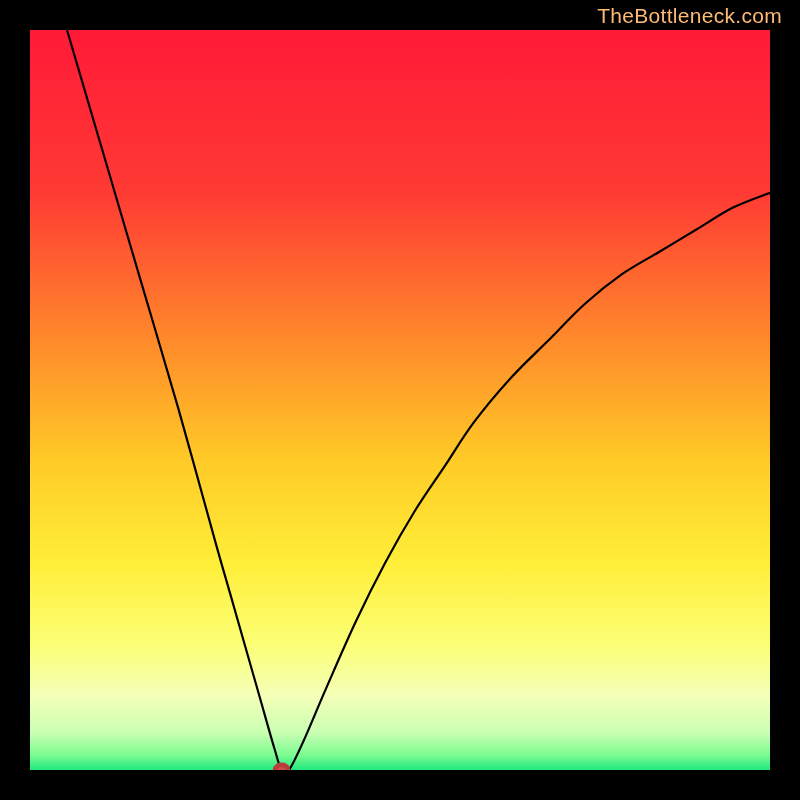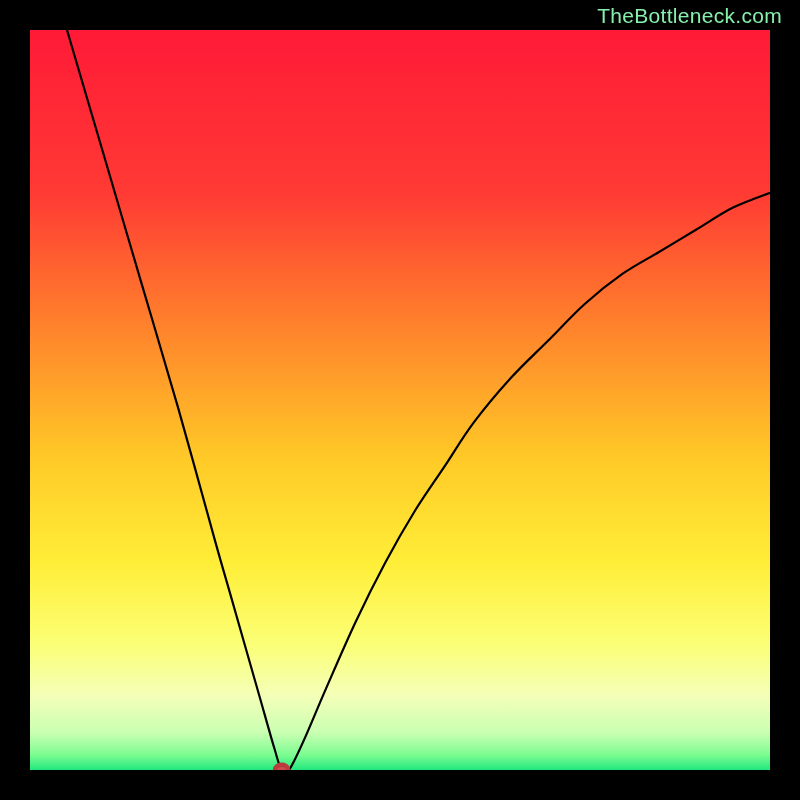--- a/index.html
+++ b/index.html
@@ -14,21 +14,21 @@
   .frame {
     position: relative;
     width: 800px;
     height: 800px;
     background: #000;
   }
   .watermark {
     position: absolute;
     top: 4px;
     right: 18px;
-    color: #86efac;
+    color: #fdba74;
     font-size: 21px;
     font-weight: 500;
     letter-spacing: 0.3px;
     z-index: 5;
     user-select: none;
   }
   .plot-area {
     position: absolute;
     left: 30px;
     top: 30px;

